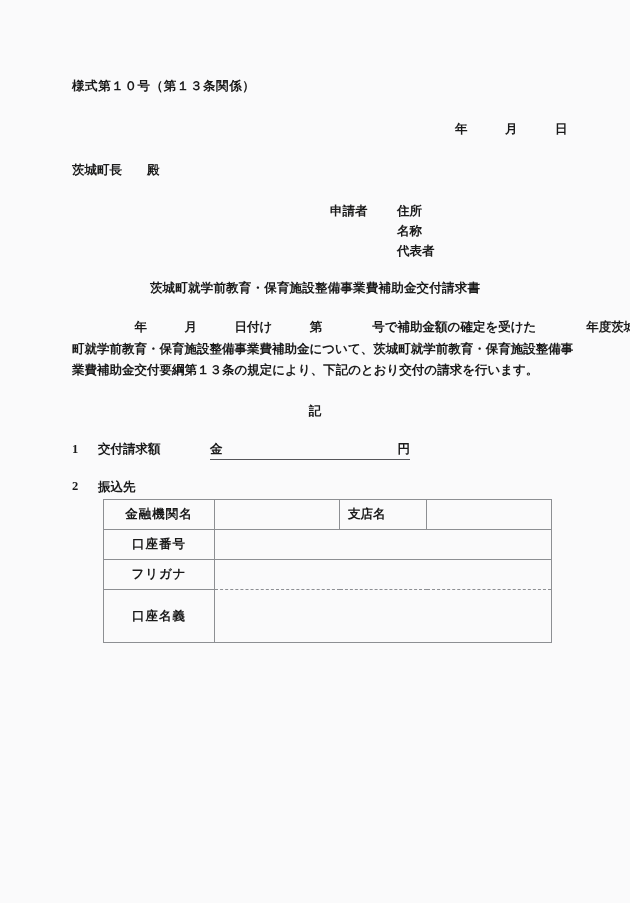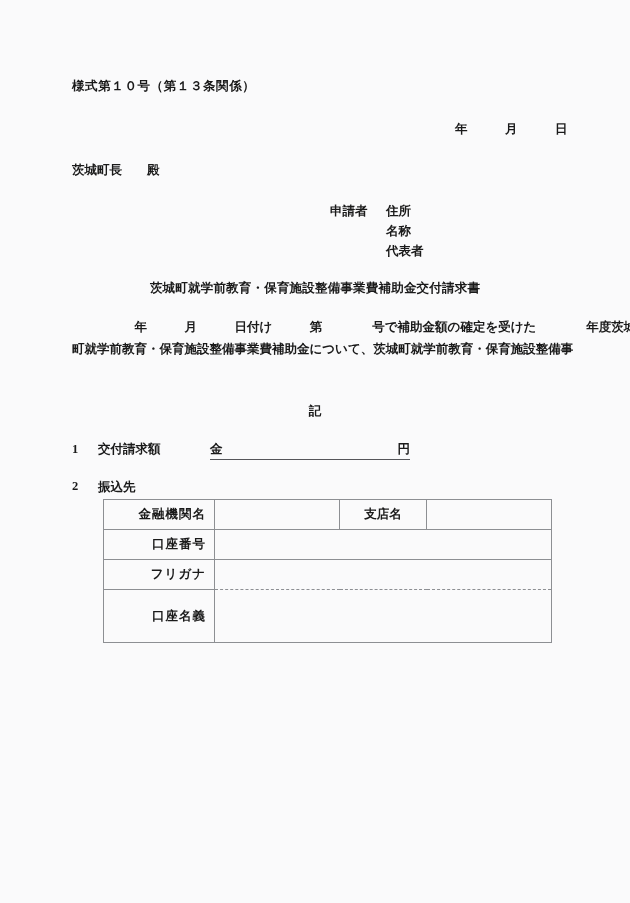--- a/index.html
+++ b/index.html
@@ -49,20 +49,21 @@
   .applicant {
     position: absolute;
     left: 330px;
     top: 201px;
     font-size: 12.5px;
     line-height: 20px;
   }
   .applicant .row {
     display: flex;
     white-space: pre;
+    gap: 11px;
   }
   .applicant .lead {
     width: 56px;
   }
 
   .doc-title {
     position: absolute;
     left: 0;
     right: 0;
     top: 280px;
@@ -141,34 +142,34 @@
     border-collapse: collapse;
     font-size: 12.5px;
     table-layout: fixed;
   }
   .bank-table td {
     border: 1px solid #8d8f93;
     padding: 0 8px;
     vertical-align: middle;
   }
   .bank-table td.lbl {
-    text-align: right;
+    text-align: center;
     letter-spacing: 1px;
     width: 94px;
   }
   .bank-table td.blank {
     background: transparent;
   }
   .bank-table tr.r-kikan td { height: 29px; }
   .bank-table tr.r-shubetsu td { height: 30px; }
   .bank-table tr.r-bango td { height: 29px; margin-top: 43px; }
   .bank-table tr.r-furigana td { height: 29px; }
   .bank-table tr.r-meigi td { height: 52px; }
 
-  .bank-table td.shiten-lbl { width: 70px; text-align: center; }
+  .bank-table td.shiten-lbl { width: 70px; text-align: left; }
 
   
   .bank-table tr.r-furigana td.val-dotted {
     border-bottom: 1px dashed #8d8f93;
   }
   .bank-table tr.r-meigi td.val-dotted-top {
     border-top: 1px dashed #8d8f93;
   }
 
   .shubetsu-opts {
@@ -201,20 +202,21 @@
       <span class="lead"></span>
       <span>代表者</span>
     </div>
   </div>
 
   <div class="doc-title">茨城町就学前教育・保育施設整備事業費補助金交付請求書</div>
 
   <div class="body-text">
     <div class="ln first">　　　　　年　　　月　　　日付け　　　第　　　　号で補助金額の確定を受けた　　　　年度茨城</div>
     <div class="ln">町就学前教育・保育施設整備事業費補助金について、茨城町就学前教育・保育施設整備事</div>
+    <div class="ln">業費補助金交付要綱第１３条の規定により、下記のとおり交付の請求を行います。</div>
   </div>
 
   <div class="ki">記</div>
 
   <div class="item1">
     <span class="num">1</span>
     <span class="label">交付請求額</span>
     <span class="amount">
       <span>金</span>
       <span></span>

